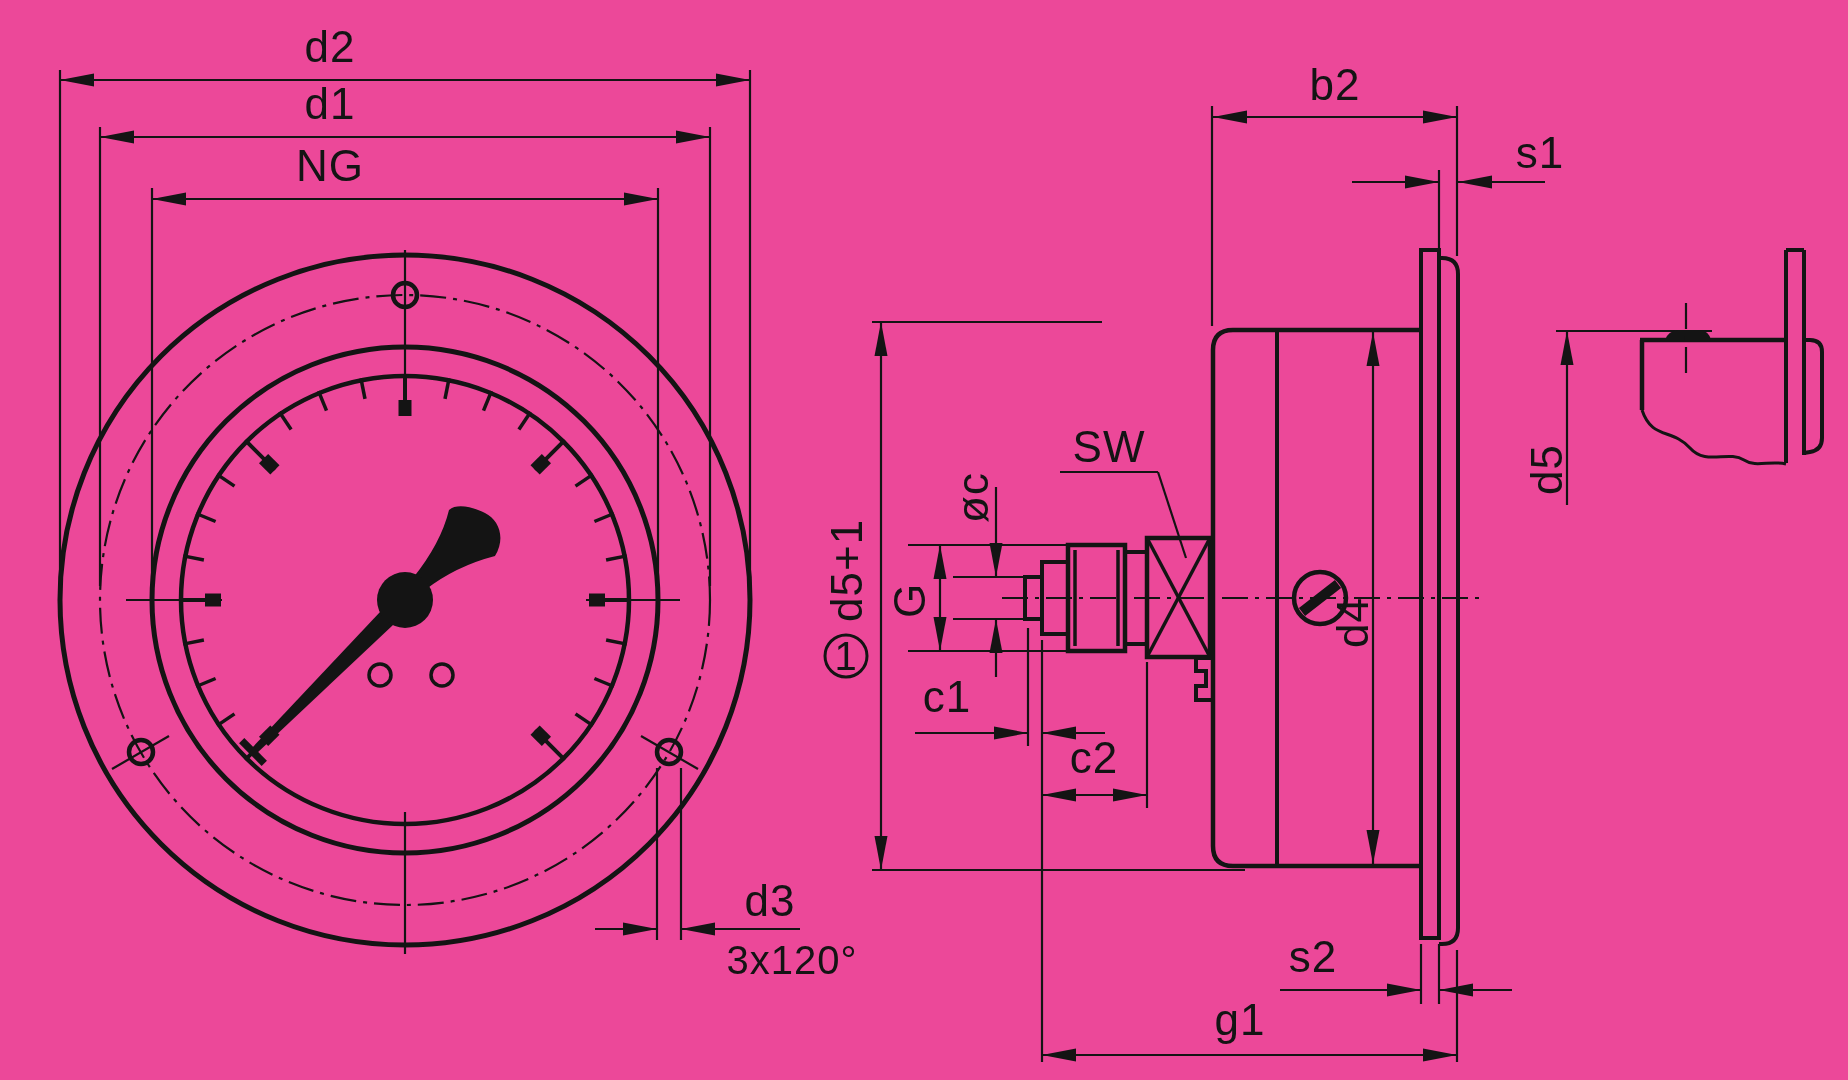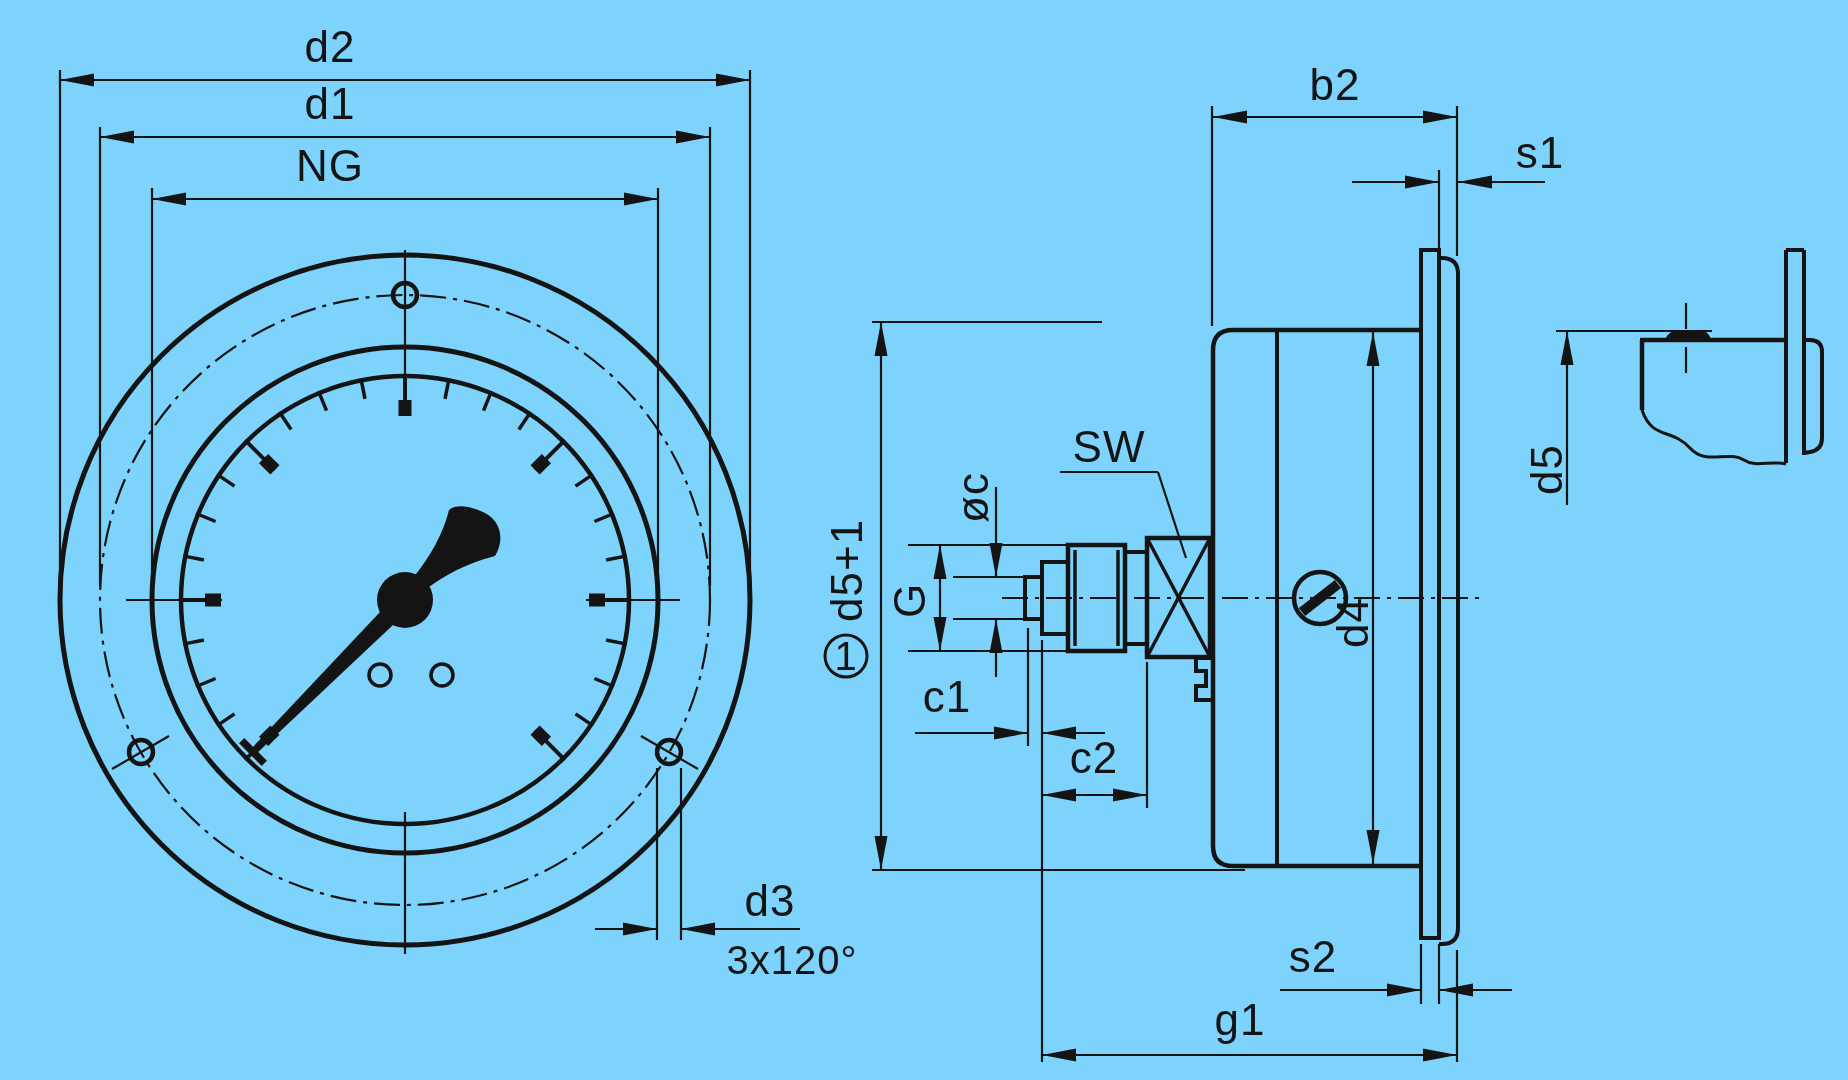--- a/index.html
+++ b/index.html
@@ -1,16 +1,16 @@
 <!DOCTYPE html>
 <html><head>
 <meta charset="utf-8">
 <style>
   html,body{margin:0;padding:0;background:#ffffff;}
-  .stage{width:1848px;height:1080px;position:relative;background:#7dd3fc;overflow:hidden;}
+  .stage{width:1848px;height:1080px;position:relative;background:#ec4899;overflow:hidden;}
   svg{display:block;font-family:"Liberation Sans","DejaVu Sans",sans-serif;}
   .ink{stroke:#141414;fill:none;}
   .w5{stroke-width:5;} .w45{stroke-width:4.5;} .w4{stroke-width:4;} .w35{stroke-width:3.5;}
   .w3{stroke-width:3;} .thin{stroke-width:2.2;}
   .cl{stroke-dasharray:26 7 4 7;}
   .fill{fill:#141414;stroke:none;}
   .lbl{fill:#141414;stroke:none;font-size:44px;letter-spacing:1px;}
   .lbl-s{fill:#141414;stroke:none;font-size:40px;letter-spacing:1px;}
 </style>
 </head>

